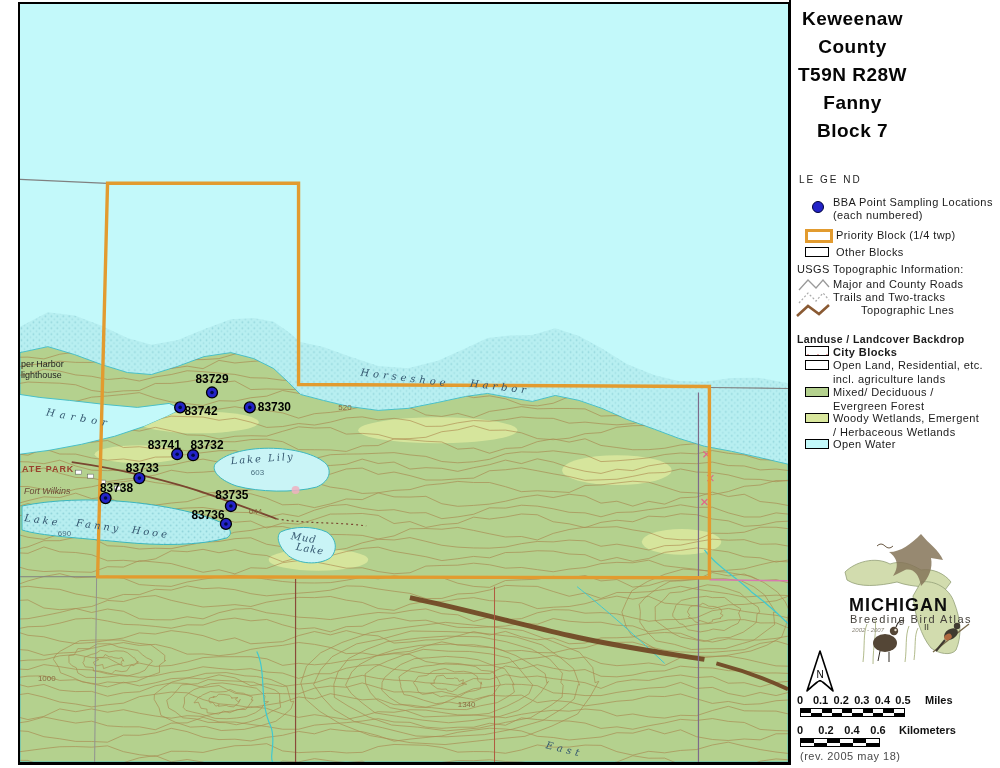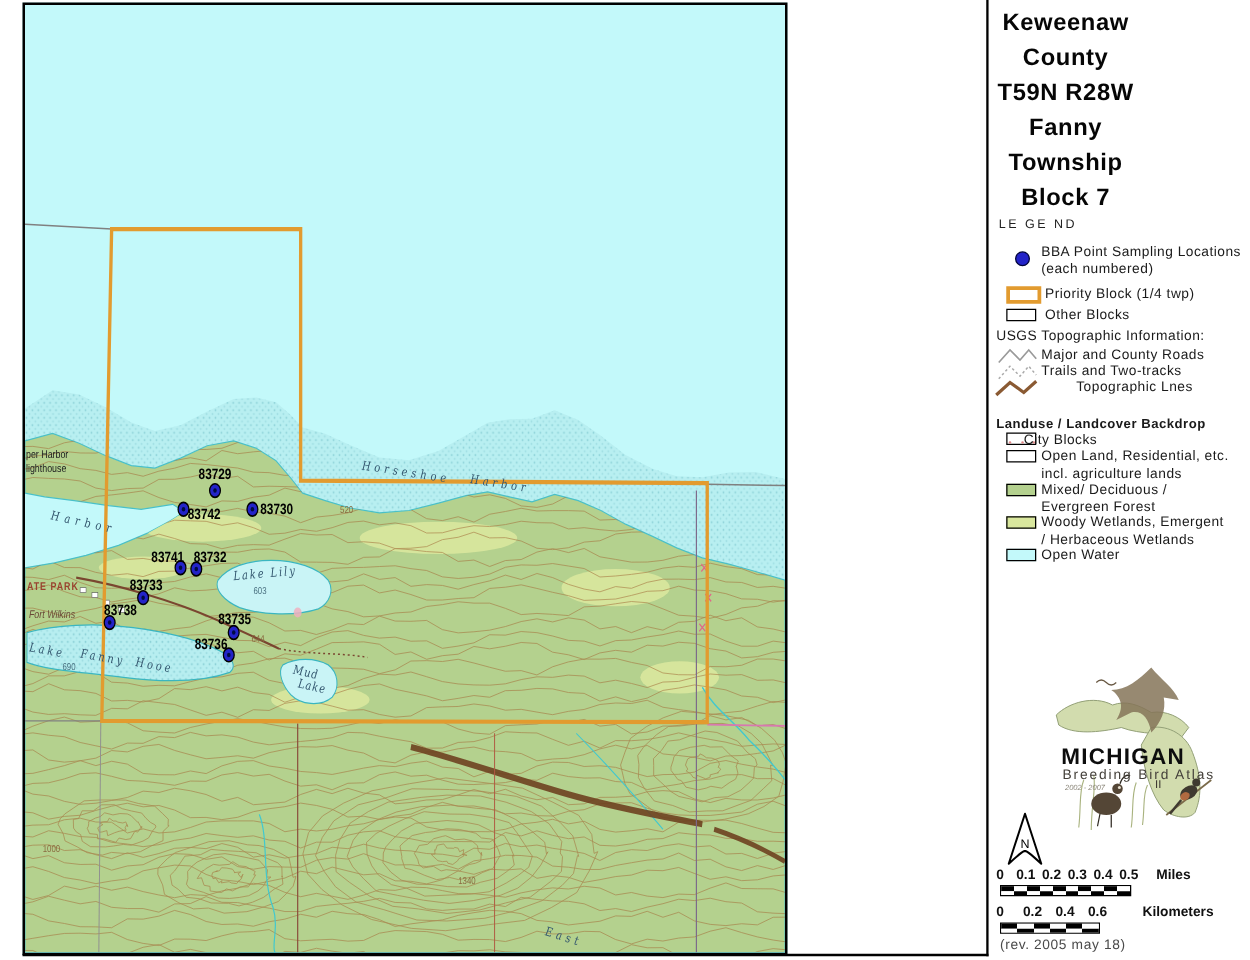--- a/index.html
+++ b/index.html
@@ -1,19 +1,19 @@
 <!DOCTYPE html>
 <html><head>
 <meta charset="utf-8">
 <style>
   html,body{margin:0;padding:0;background:#fff;}
   #page{position:relative;width:1000px;height:768px;background:#fff;overflow:hidden;
         font-family:"Liberation Sans",sans-serif;}
   
-  #map-frame{position:absolute;left:18px;top:2px;width:612px;height:762px;
+  #map-frame{position:absolute;left:18px;top:2px;width:772px;height:762px;
              border:2px solid #000;box-sizing:border-box;background:#c3f9fa;}
   #map-svg{width:100%;height:100%;display:block;}
   #right-rule{position:absolute;left:789px;top:0;width:2px;height:765px;background:#000;}
   #bottom-rule{position:absolute;left:18px;top:763px;width:982px;height:2px;background:#000;}
   
   #panel{position:absolute;left:791px;top:0;width:209px;height:768px;background:#fff;}
   #title{position:absolute;left:7px;top:5px;}
   #title .tl{font-weight:bold;font-size:19px;line-height:28px;color:#060606;letter-spacing:.5px;text-align:center;}
   .lg-head{position:absolute;font-size:10px;letter-spacing:2px;color:#222;text-align:right;}
   .lg-text{font-size:11px;color:#1a1a1a;letter-spacing:.4px;line-height:13px;}
@@ -227,21 +227,20 @@
   <div id="right-rule"></div>
   <div id="bottom-rule"></div>
 
   <div id="panel">
 
     <div id="title">
         <div class="tl">Keweenaw</div>
         <div class="tl">County</div>
         <div class="tl">T59N R28W</div>
         <div class="tl">Fanny</div>
-        <div class="tl">Township</div>
         <div class="tl">Block 7</div>
       </div>
 
     <div class="lg-head" style="left:8px;top:174px;">LE GE ND</div>
 
     <span class="dot-legend" style="left:21px;top:201px;"></span>
     <div class="lg-row lg-text" style="left:42px;top:196px;width:165px;">
       <div>BBA Point Sampling Locations</div>
       <div>(each numbered)</div>
     </div>
@@ -275,21 +274,21 @@
           <g fill="#e08888">
             <circle cx="2" cy="2" r="1"></circle>
             <circle cx="7" cy="5" r="1"></circle>
             <circle cx="12" cy="2" r="1"></circle>
             <circle cx="17" cy="5" r="1"></circle>
             <circle cx="21" cy="2" r="1"></circle>
             <circle cx="4" cy="7" r="1"></circle>
             <circle cx="14" cy="7" r="1"></circle>
           </g>
         </svg></span>
-    <div class="lg-row lg-text" style="left:28px;top:346px;">City Blocks</div>
+    <div class="lg-row lg-text" style="left:42px;top:346px;font-weight:bold;">City Blocks</div>
 
     <span class="sw sw-border1" style="left:14px;top:360px;"></span>
     <div class="lg-row lg-text" style="left:42px;top:359px;">Open Land, Residential, etc.</div>
     <div class="lg-row lg-text" style="left:42px;top:373px;">incl. agriculture lands</div>
 
     <span class="sw sw-border1" style="left:14px;top:387px;background:#b4d18e;"></span>
     <div class="lg-row lg-text" style="left:42px;top:386px;">Mixed/ Deciduous /</div>
     <div class="lg-row lg-text" style="left:42px;top:400px;">Evergreen Forest</div>
 
     <span class="sw sw-border1" style="left:14px;top:413px;background:#d9e79d;"></span>
@@ -346,21 +345,21 @@
       </div>
     <div class="bar" style="left:9px;top:708px;width:103px;">
       <div class="r m1"></div>
         <div class="r m2"></div>
     </div>
     <div class="ticks" id="km-ticks" style="left:9px;top:724px;width:190px;">
         <span style="left: 0px;">0</span>
         <span style="left: 26px;">0.2</span>
         <span style="left: 52px;">0.4</span>
         <span style="left: 78px;">0.6</span>
-        <span style="left: 114px; transform: none;">Kilometers</span>
+        <span style="left: 99px; transform: none;">Kilometers</span>
       </div>
     <div class="bar" style="left:9px;top:738px;width:78px;">
       <div class="r k1"></div>
         <div class="r k2"></div>
     </div>
     <div id="revision" style="left:9px;top:750px;">(rev. 2005 may 18)</div>
   </div>
 </div>
 
 </body></html>

